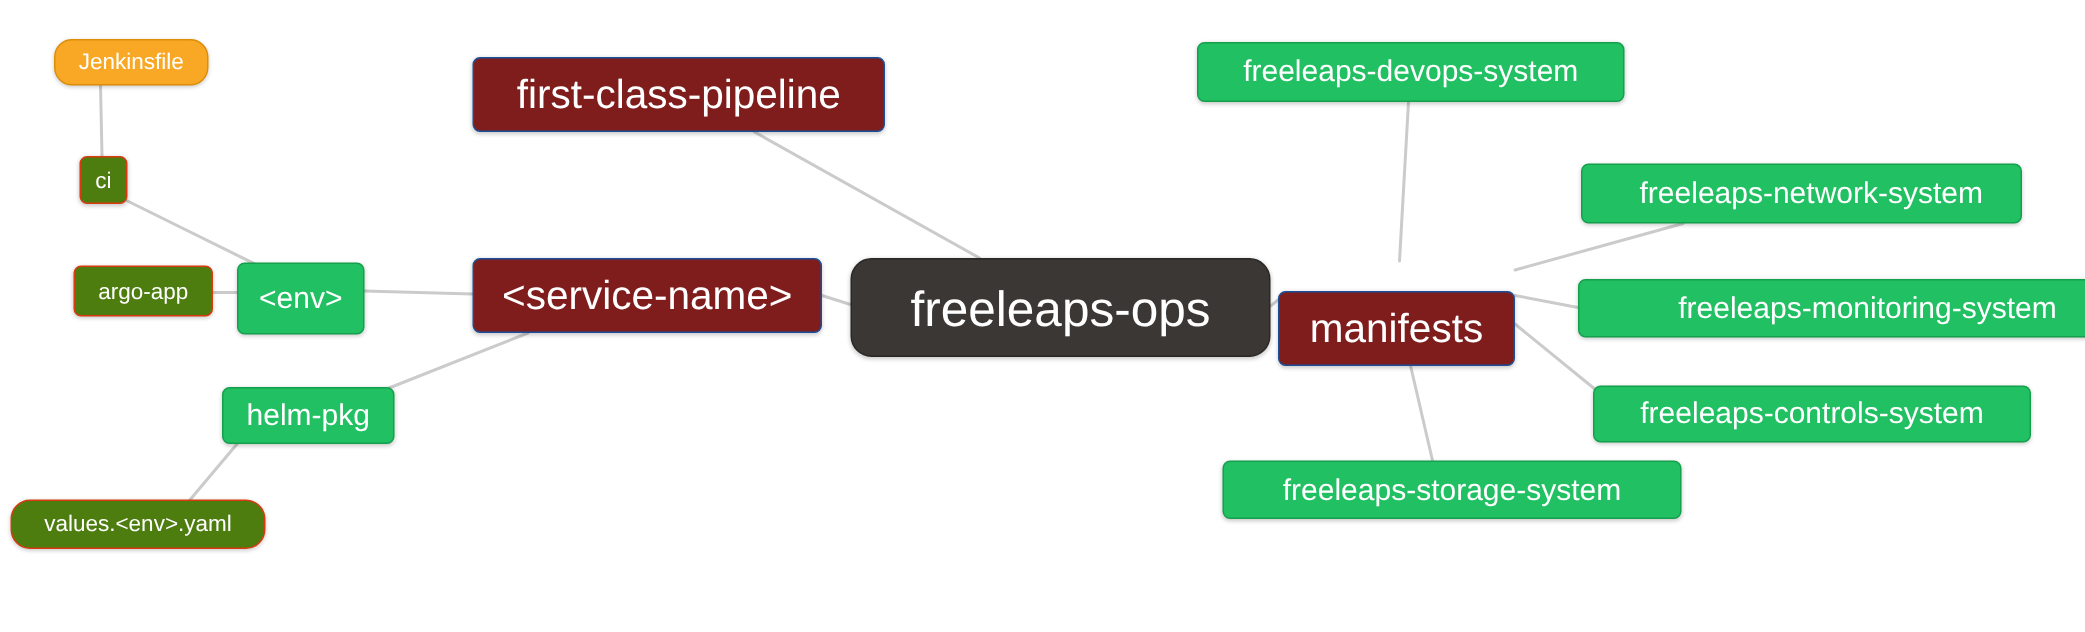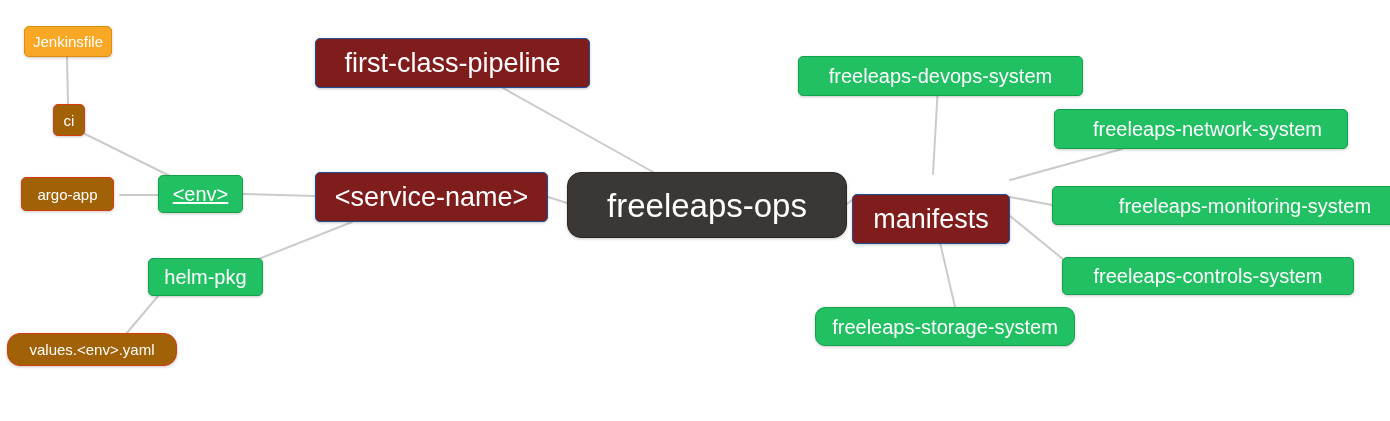--- a/index.html
+++ b/index.html
@@ -38,21 +38,21 @@
     border: 1px solid rgba(0,0,0,0.18);
     box-shadow: 0 1px 3px rgba(0,0,0,0.22);
     cursor: default;
     line-height: 1;
   }
   .sm { font-size: 15px; }
   .md { font-size: 20px; }
   .lg { font-size: 27px; }
   .xl { font-size: 33px; }
   .c-orange { background: #F9A825; border-color: #DD8E06; }
-  .c-red    { background: #a16207; border-color: #D93A0E; }
+  .c-red    { background: #4d7c0f; border-color: #D93A0E; }
   .c-green  { background: #21C063; border-color: #15A04E; }
   .c-blue   { background: #7f1d1d; border-color: #1B4F98; }
   .c-dark   { background: #3B3734; border-color: #2A2725; border-radius: 14px; }
 </style>
 </head>
 <body>
 
 <div class="canvas">
 
   <svg class="edges" viewBox="0 0 1390 421">
@@ -65,29 +65,29 @@
     <line x1="503" y1="88" x2="653" y2="172"></line>
     <line x1="548" y1="197" x2="567" y2="203"></line>
     <line x1="847" y1="204" x2="852" y2="200"></line>
     <line x1="933" y1="174" x2="939" y2="68"></line>
     <line x1="1010" y1="180" x2="1122" y2="149"></line>
     <line x1="1010" y1="197" x2="1052" y2="205"></line>
     <line x1="1010" y1="216" x2="1064" y2="260"></line>
     <line x1="936" y1="225" x2="955" y2="307"></line>
   </svg>
 
-  <div class="node c-orange sm" style="left:24px;  top:26px;  width:88px;  height:31px;">Jenkinsfile</div>
+  <div class="node c-orange sm" style="left:36px;  top:26px;  width:103px;  height:31px;border-radius:12px;">Jenkinsfile</div>
   <div class="node c-red    sm" style="left:53px;  top:104px; width:32px;  height:32px;">ci</div>
-  <div class="node c-red    sm" style="left:21px;  top:177px; width:93px;  height:34px;">argo-app</div>
-  <div class="node c-green  md" style="left:158px; top:175px; width:85px;  height:38px;text-decoration:underline;">&lt;env&gt;</div>
+  <div class="node c-red    sm" style="left:49px;  top:177px; width:93px;  height:34px;">argo-app</div>
+  <div class="node c-green  md" style="left:158px; top:175px; width:85px;  height:48px;">&lt;env&gt;</div>
   <div class="node c-green  md" style="left:148px; top:258px; width:115px; height:38px;">helm-pkg</div>
   <div class="node c-red    sm" style="left:7px;   top:333px; width:170px; height:33px;border-radius:13px;">values.&lt;env&gt;.yaml</div>
   <div class="node c-blue   lg" style="left:315px; top:38px;  width:275px; height:50px;">first-class-pipeline</div>
   <div class="node c-blue   lg" style="left:315px; top:172px; width:233px; height:50px;">&lt;service-name&gt;</div>
   <div class="node c-dark   xl" style="left:567px; top:172px; width:280px; height:66px;">freeleaps-ops</div>
   <div class="node c-blue   lg" style="left:852px; top:174px; width:158px; height:50px;margin-top:20px;">manifests</div>
-  <div class="node c-green  md" style="left:798px; top:28px;  width:285px; height:40px;margin-top:28px;">freeleaps-devops-system</div>
+  <div class="node c-green  md" style="left:798px; top:28px;  width:285px; height:40px;">freeleaps-devops-system</div>
   <div class="node c-green  md" style="left:1054px;top:109px; width:294px; height:40px;padding-left:13px;">freeleaps-network-system</div>
   <div class="node c-green  md" style="left:1052px;top:186px; width:386px; height:39px;">freeleaps-monitoring-system</div>
   <div class="node c-green  md" style="left:1062px;top:257px; width:292px; height:38px;">freeleaps-controls-system</div>
-  <div class="node c-green  md" style="left:815px; top:307px; width:260px; height:39px;border-radius:10px;">freeleaps-storage-system</div>
+  <div class="node c-green  md" style="left:815px; top:307px; width:306px; height:39px;">freeleaps-storage-system</div>
 
 </div>
 
 </body></html>

